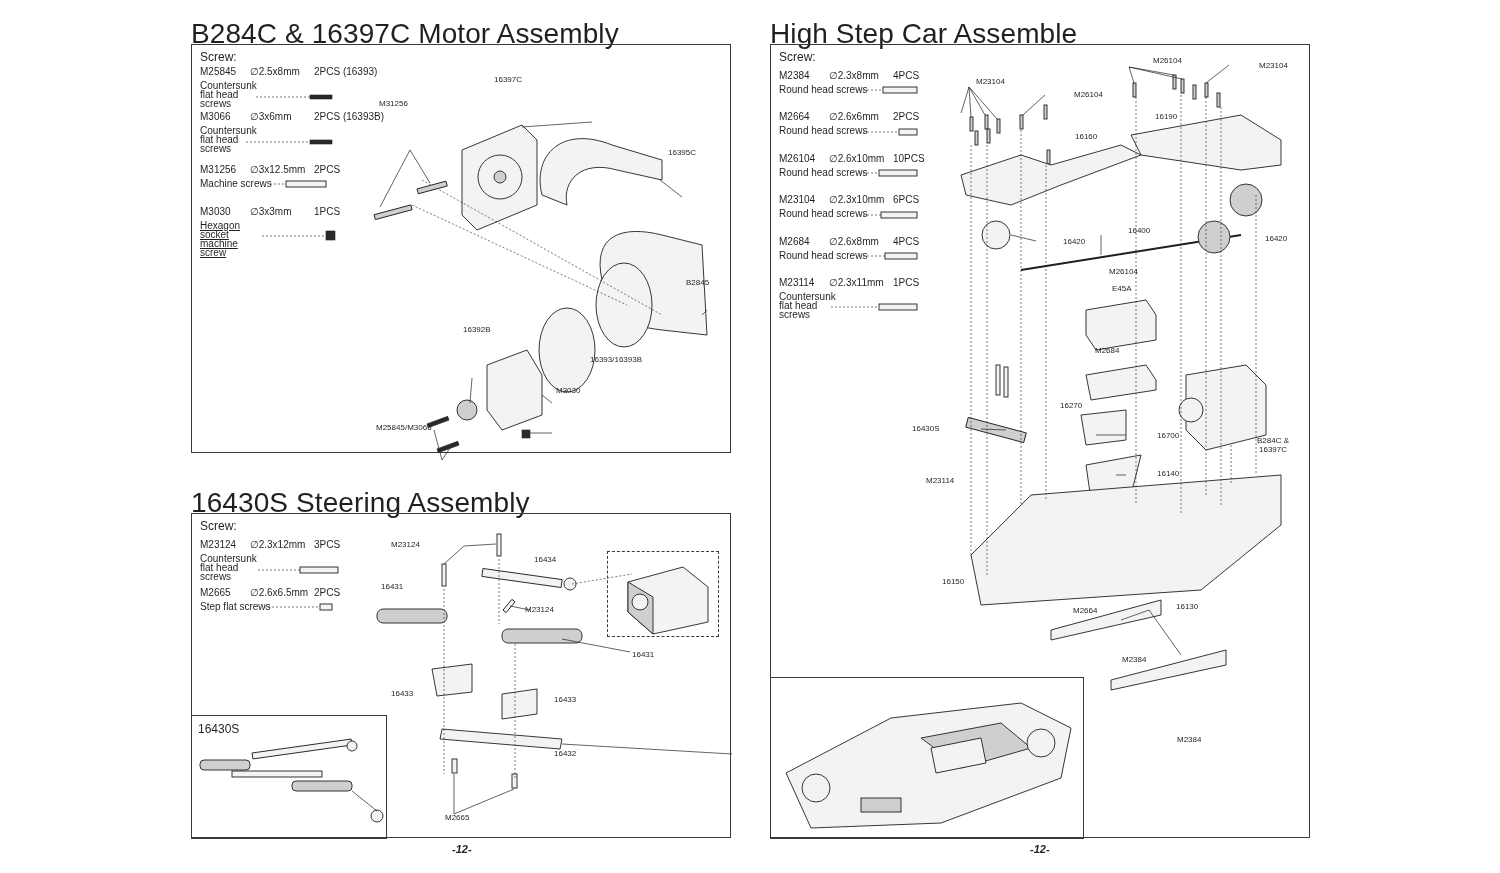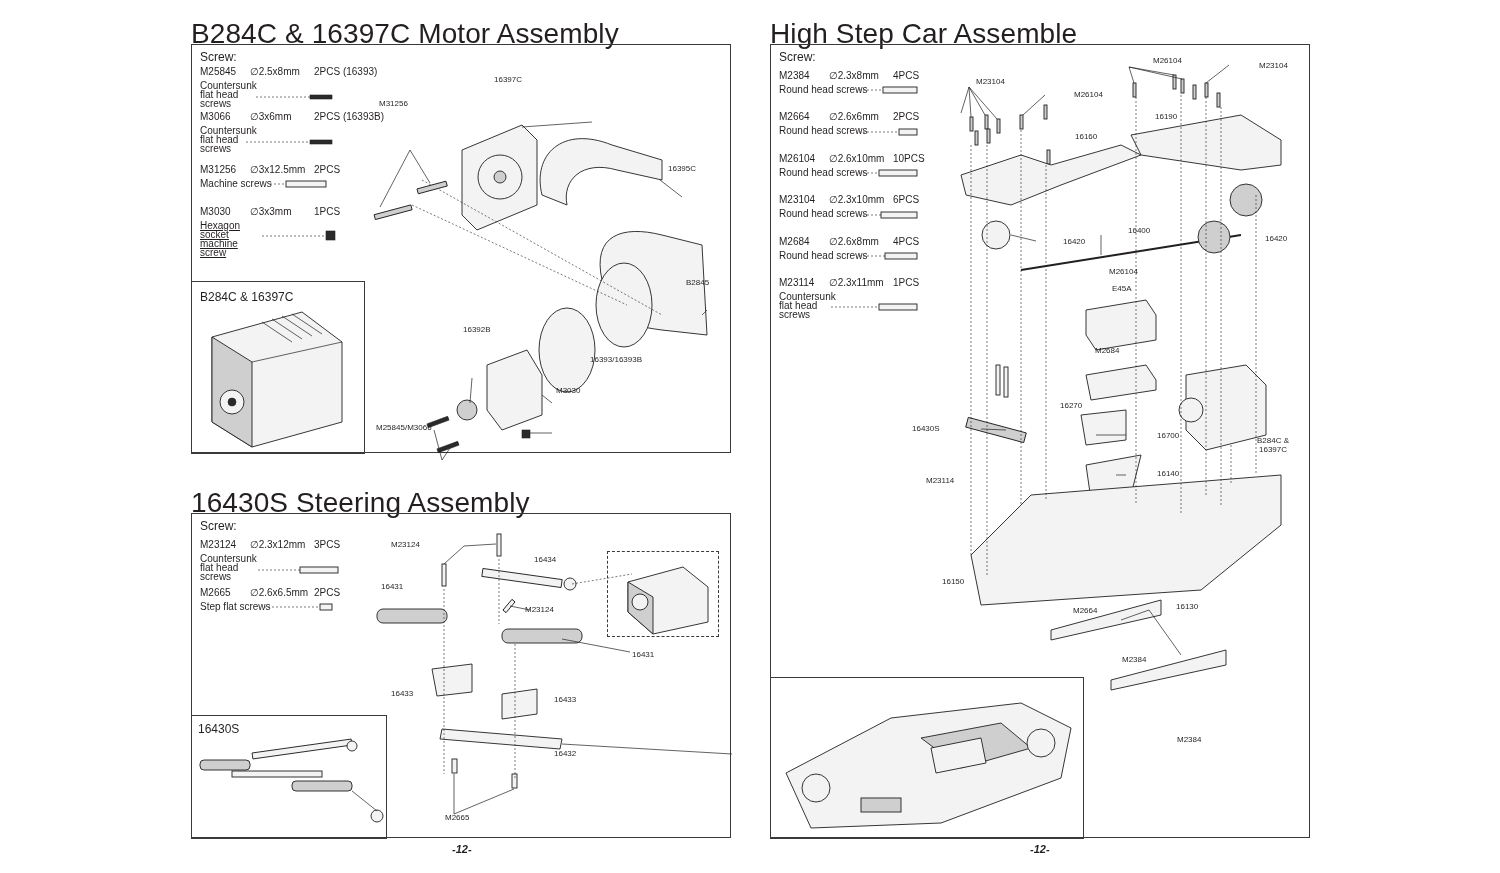--- a/index.html
+++ b/index.html
@@ -61,36 +61,20 @@
     <line class="dash" x1="64" y1="52" x2="118" y2="52"></line>
     <rect class="dark" x="118" y="50" width="22" height="4"></rect>
     <line class="dash" x1="54" y1="97" x2="118" y2="97"></line>
     <rect class="dark" x="118" y="95" width="22" height="4"></rect>
     <line class="dash" x1="78" y1="139" x2="94" y2="139"></line>
     <rect class="part" x="94" y="136" width="40" height="6"></rect>
     <line class="dash" x1="70" y1="191" x2="134" y2="191"></line>
     <rect class="dark" x="134" y="186" width="9" height="9"></rect>
   </svg>
 
-  <div class="abs frame" style="left:-1px;top:236px;width:174px;height:173px;">
-    <div class="abs" style="left:8px;top:8px;font-size:12px;">B284C &amp; 16397C</div>
-    <svg style="left:0;top:0;" width="174" height="173">
-      <path class="part" d="M20 55 L110 30 L150 60 L150 140 L60 165 L20 140 Z"></path>
-      <path class="partd" d="M20 55 L60 80 L60 165 L20 140 Z"></path>
-      <path class="ln" d="M60 80 L150 60"></path>
-      <g class="ln">
-        <line x1="70" y1="40" x2="100" y2="60"></line>
-          <line x1="80" y1="37" x2="110" y2="57"></line>
-        <line x1="90" y1="34" x2="120" y2="54"></line>
-          <line x1="100" y1="32" x2="130" y2="52"></line>
-      </g>
-      <circle class="part" cx="40" cy="120" r="12"></circle>
-      <circle class="dark" cx="40" cy="120" r="4"></circle>
-    </svg>
-  </div>
 
   <svg style="left:170px;top:20px;" width="370" height="389">
     <path class="part" d="M100 85 L160 60 L175 75 L175 140 L115 165 L100 150 Z"></path>
     <circle class="part" cx="138" cy="112" r="22"></circle>
     <circle class="partd" cx="138" cy="112" r="6"></circle>
     <path class="part" d="M180 130 C170 90 200 60 250 80 L300 95 L300 115 L255 105 C220 95 200 115 205 140 Z"></path>
     <path class="part" d="M240 215 C230 170 260 160 300 170 L340 180 L345 270 L300 265 C260 260 240 250 240 215 Z"></path>
     <ellipse class="part" cx="262" cy="240" rx="28" ry="42"></ellipse>
     <ellipse class="part" cx="205" cy="285" rx="28" ry="42"></ellipse>
     <path class="part" d="M125 300 L165 285 L180 310 L180 350 L140 365 L125 345 Z"></path>
@@ -111,21 +95,21 @@
       <line x1="110" y1="313" x2="108" y2="338"></line>
       <line x1="180" y1="330" x2="190" y2="338"></line>
       <line x1="168" y1="368" x2="190" y2="368"></line>
       <line x1="80" y1="395" x2="72" y2="365"></line>
         <line x1="80" y1="395" x2="88" y2="383"></line>
     </g>
   </svg>
 
   <div class="abs lbl" style="left:302px;top:30px;">16397C</div>
   <div class="abs lbl" style="left:187px;top:54px;">M31256</div>
-  <div class="abs lbl" style="left:476px;top:103px;margin-top:16px;">16395C</div>
+  <div class="abs lbl" style="left:476px;top:103px;">16395C</div>
   <div class="abs lbl" style="left:494px;top:233px;">B2845</div>
   <div class="abs lbl" style="left:271px;top:280px;">16392B</div>
   <div class="abs lbl" style="left:398px;top:310px;">16393/16393B</div>
   <div class="abs lbl" style="left:364px;top:341px;">M3030</div>
   <div class="abs lbl" style="left:184px;top:378px;">M25845/M3066</div>
 </div>
 
 <div class="abs title" style="left:191px;top:487px;">16430S Steering Assembly</div>
 
 <div class="abs frame" style="left:191px;top:513px;width:540px;height:325px;">

